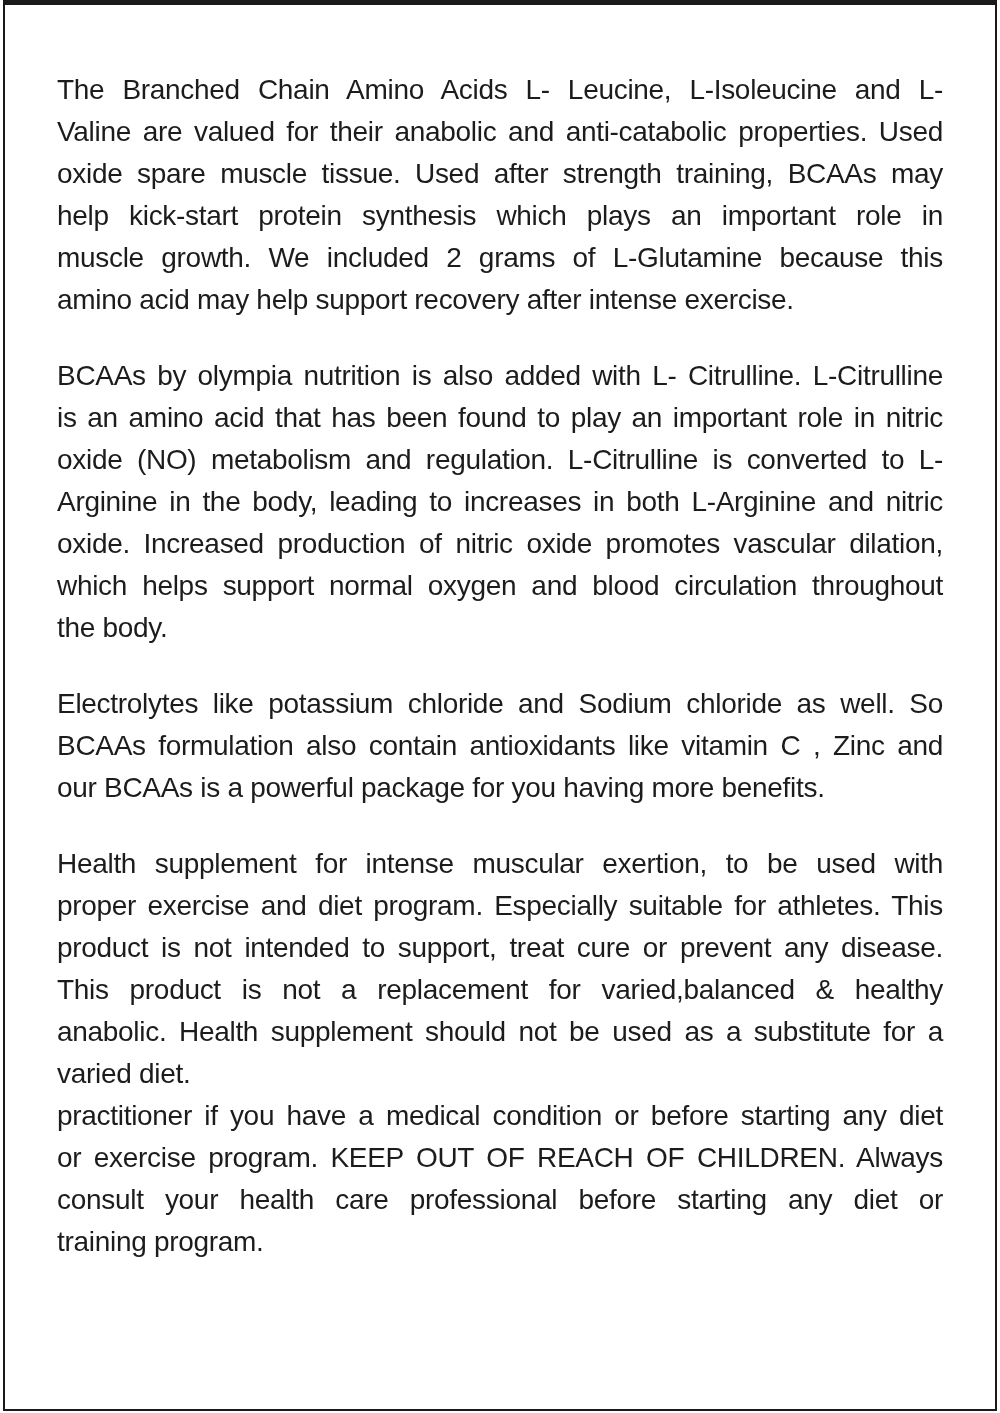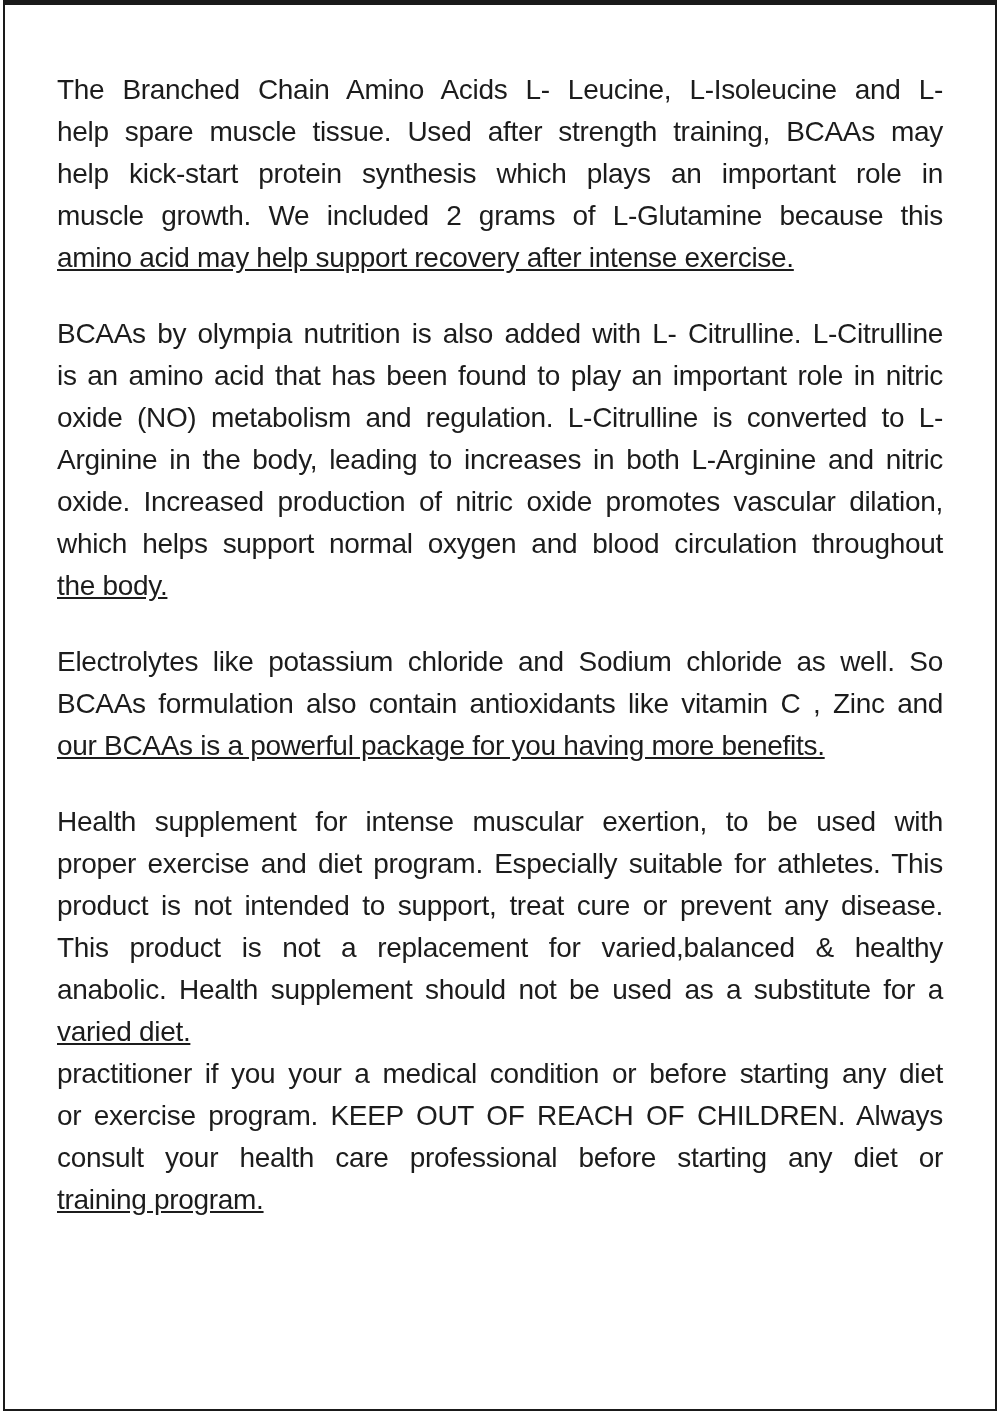--- a/index.html
+++ b/index.html
@@ -41,35 +41,35 @@
   .paragraph.no-gap {
     margin-top: -34px; 
   }
   .line {
     text-align: justify;
     text-align-last: justify;
     white-space: normal;
   }
   .line.last {
     text-align-last: left;
-    text-decoration: underline;
   }
   .line b {
     font-weight: bold;
   }
 </style>
 </head>
 <body>
 
 <div class="page">
   <div class="frame"></div>
   <div class="content">
       <div class="paragraph">
         <div class="line">The Branched Chain Amino Acids L- Leucine, L-Isoleucine and L-</div>
-        <div class="line">help spare muscle tissue. Used after strength training, BCAAs may</div>
+        <div class="line">Valine are valued for their anabolic and anti-catabolic properties. Used</div>
+        <div class="line">oxide spare muscle tissue. Used after strength training, BCAAs may</div>
         <div class="line">help kick-start protein synthesis which plays an important role in</div>
         <div class="line">muscle growth. We included 2 grams of L-Glutamine because this</div>
         <div class="line last">amino acid may help support recovery after intense exercise.</div>
       </div>
       <div class="paragraph">
         <div class="line">BCAAs by olympia nutrition is also added with L- Citrulline. L-Citrulline</div>
         <div class="line">is an amino acid that has been found to play an important role in nitric</div>
         <div class="line">oxide (NO) metabolism and regulation. L-Citrulline is converted to L-</div>
         <div class="line">Arginine in the body, leading to increases in both L-Arginine and nitric</div>
         <div class="line">oxide. Increased production of nitric oxide promotes vascular dilation,</div>
@@ -83,19 +83,19 @@
       </div>
       <div class="paragraph">
         <div class="line">Health supplement for intense muscular exertion, to be used with</div>
         <div class="line">proper exercise and diet program. Especially suitable for athletes. This</div>
         <div class="line">product is not intended to support, treat cure or prevent any disease.</div>
         <div class="line">This product is not a replacement for varied,balanced &amp; healthy</div>
         <div class="line">anabolic. Health supplement should not be used as a substitute for a</div>
         <div class="line last">varied diet.</div>
       </div>
       <div class="paragraph no-gap">
-        <div class="line">practitioner if you your a medical condition or before starting any diet</div>
+        <div class="line">practitioner if you have a medical condition or before starting any diet</div>
         <div class="line">or exercise program. KEEP OUT OF REACH OF CHILDREN. Always</div>
         <div class="line">consult your health care professional before starting any diet or</div>
         <div class="line last">training program.</div>
       </div>
     </div>
 </div>
 
 </body></html>

